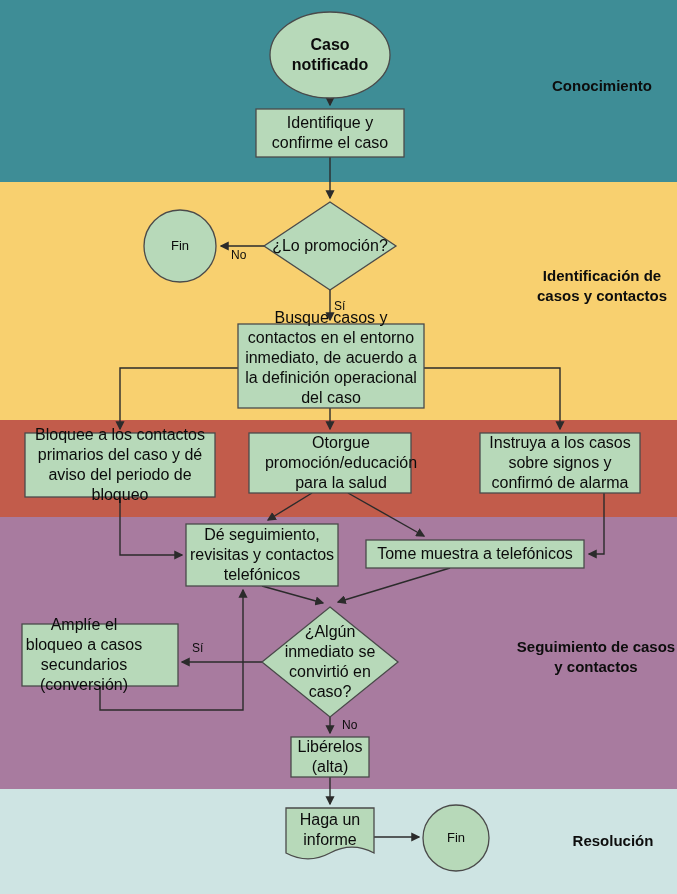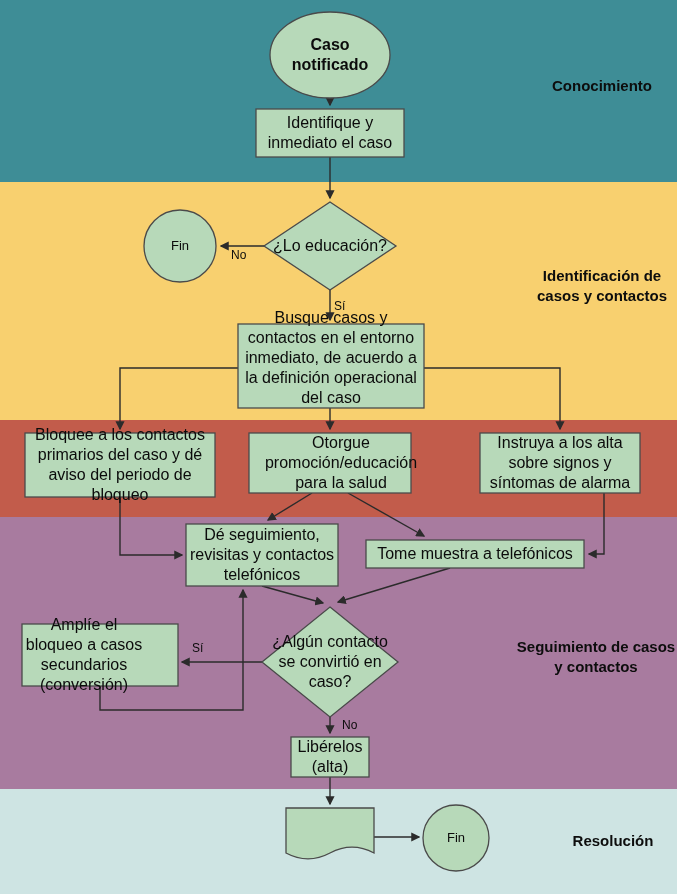--- a/index.html
+++ b/index.html
@@ -81,32 +81,33 @@
       <rect x="366" y="540" width="218" height="28"></rect>
       <rect x="22" y="624" width="156" height="62"></rect>
       <polygon points="330,607 398,662 330,717 262,662"></polygon>
       <rect x="291" y="737" width="78" height="40"></rect>
       <path d="M286,808 H374 V853 C359,845 345,845 330,853 C315,861 301,861 286,853 Z"></path>
       <circle cx="456" cy="838" r="33"></circle>
     </g>
   </svg>
 
   <div class="txt bold" style="left:280px;top:31px;width:100px;height:48px;">Caso notificado</div>
-  <div class="txt" style="left:258px;top:111px;width:144px;height:44px;">Identifique y inmediato el caso</div>
+  <div class="txt" style="left:258px;top:111px;width:144px;height:44px;">Identifique y confirme el caso</div>
   <div class="txt" style="left:144px;top:210px;width:72px;height:72px;font-size:13px;">Fin</div>
-  <div class="txt" style="left:270px;top:224px;width:120px;height:44px;">¿Lo educación?</div>
+  <div class="txt" style="left:270px;top:224px;width:120px;height:44px;">¿Lo promoción?</div>
   <div class="txt" style="left:240px;top:326px;width:182px;height:64px;">Busque casos y contactos en el entorno inmediato, de acuerdo a la definición operacional del caso</div>
   <div class="txt" style="left:27px;top:435px;width:186px;height:60px;">Bloquee a los contactos primarios del caso y dé aviso del periodo de bloqueo</div>
   <div class="txt" style="left:251px;top:435px;width:180px;height:56px;">Otorgue promoción/educación para la salud</div>
-  <div class="txt" style="left:482px;top:435px;width:156px;height:56px;">Instruya a los alta sobre signos y síntomas de alarma</div>
+  <div class="txt" style="left:482px;top:435px;width:156px;height:56px;">Instruya a los casos sobre signos y confirmó de alarma</div>
   <div class="txt" style="left:188px;top:526px;width:148px;height:58px;">Dé seguimiento, revisitas y contactos telefónicos</div>
   <div class="txt" style="left:368px;top:540px;width:214px;height:28px;">Tome muestra a telefónicos</div>
   <div class="txt" style="left:24px;top:626px;width:120px;height:58px;">Amplíe el bloqueo a casos secundarios (conversión)</div>
-  <div class="txt" style="left:272px;top:618px;width:116px;height:88px;">¿Algún contacto se convirtió en caso?</div>
+  <div class="txt" style="left:272px;top:618px;width:116px;height:88px;">¿Algún inmediato se convirtió en caso?</div>
   <div class="txt" style="left:293px;top:739px;width:74px;height:36px;">Libérelos (alta)</div>
+  <div class="txt" style="left:288px;top:810px;width:84px;height:40px;">Haga un informe</div>
   <div class="txt" style="left:423px;top:805px;width:66px;height:66px;font-size:13px;">Fin</div>
 
   <div class="edge-label" style="left:231px;top:248px;width:28px;">No</div>
   <div class="edge-label" style="left:334px;top:299px;width:24px;">Sí</div>
   <div class="edge-label" style="left:192px;top:641px;width:24px;">Sí</div>
   <div class="edge-label" style="left:342px;top:718px;width:28px;">No</div>
 
   <div class="band-label" style="left:512px;top:76px;width:180px;">Conocimiento</div>
   <div class="band-label" style="left:522px;top:266px;width:160px;">Identificación de casos y contactos</div>
   <div class="band-label" style="left:516px;top:637px;width:160px;">Seguimiento de casos y contactos</div>

